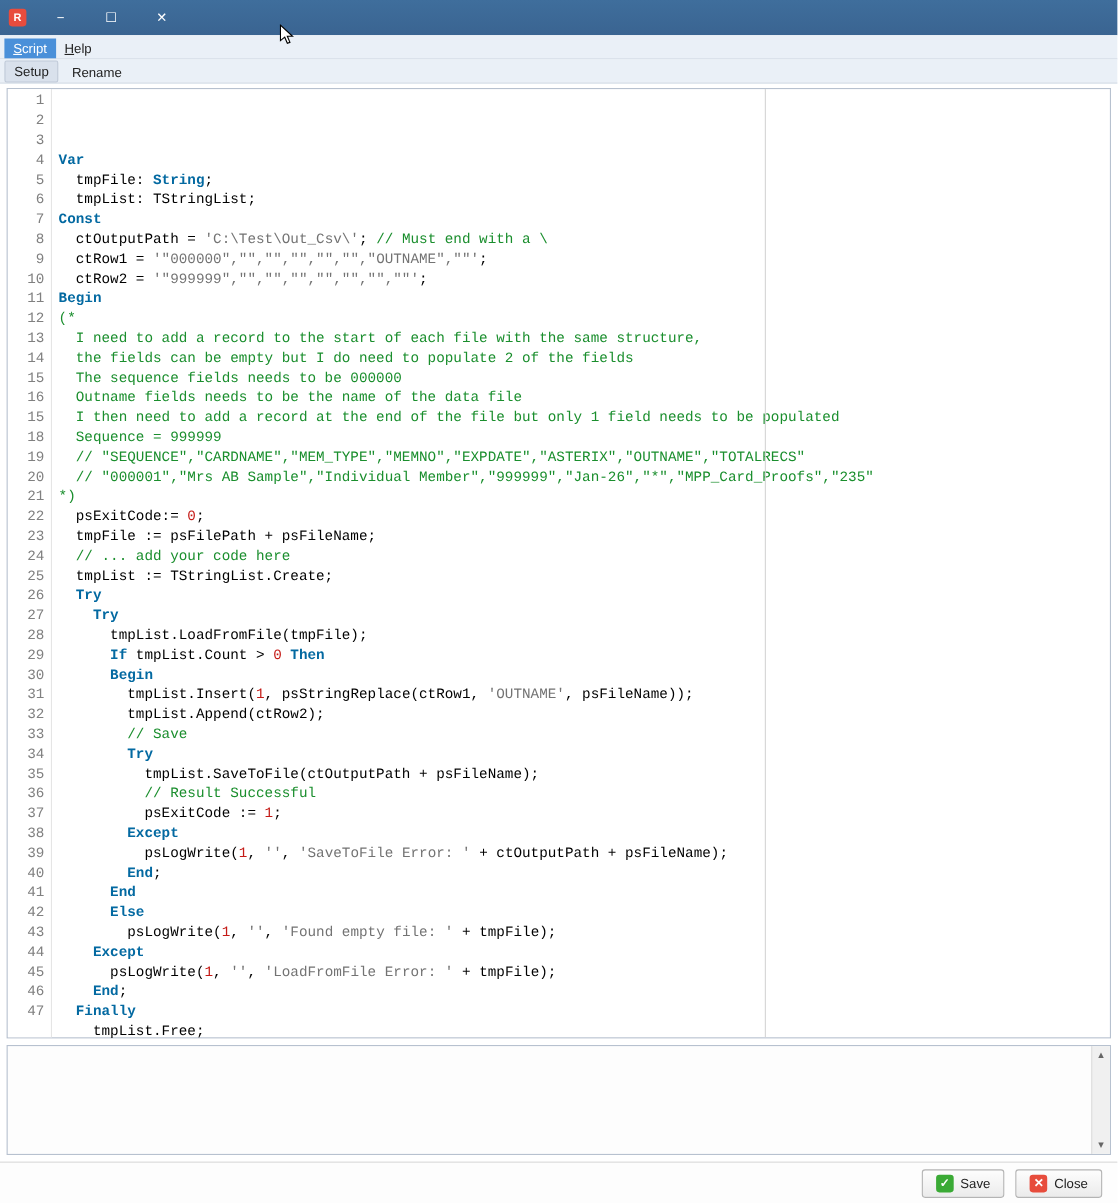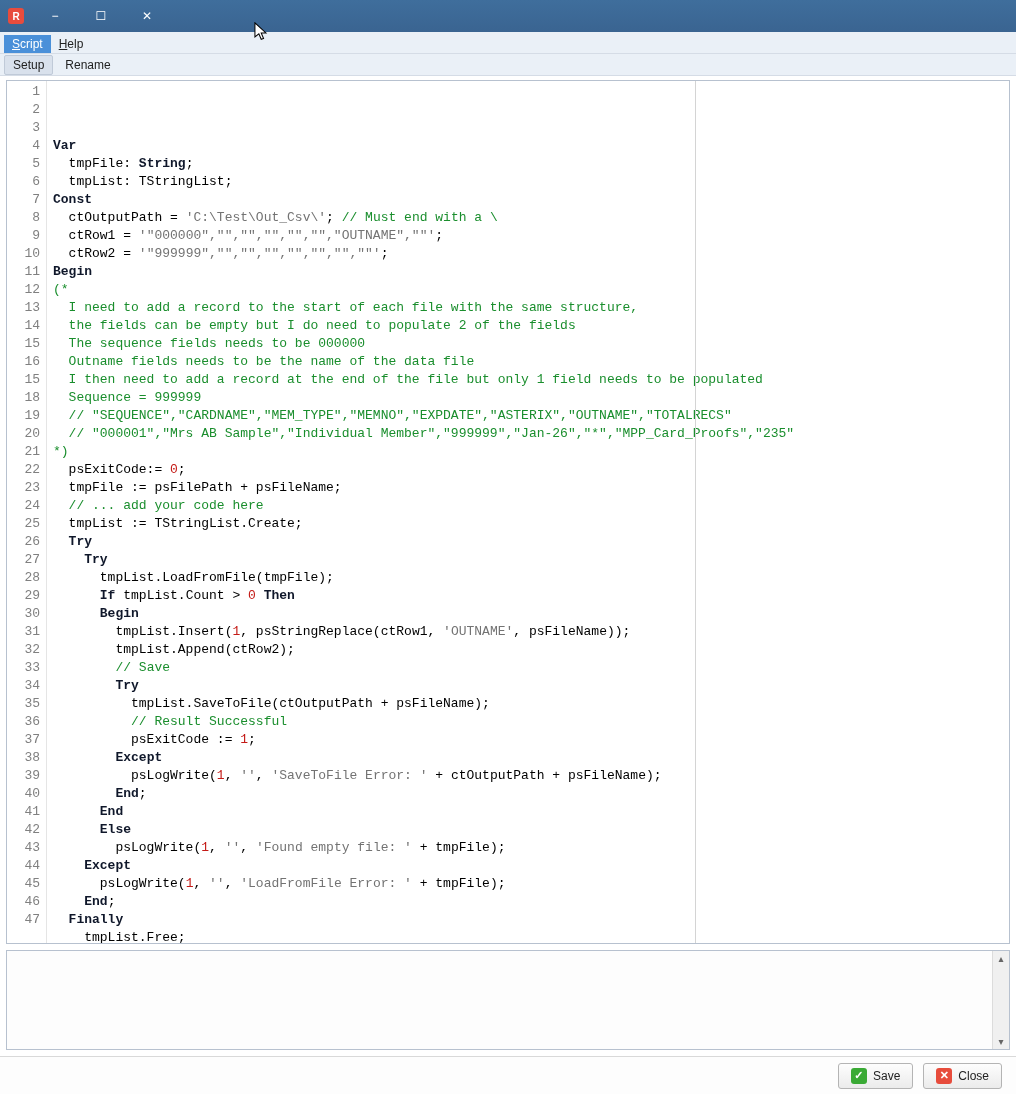--- a/index.html
+++ b/index.html
@@ -55,21 +55,21 @@
     padding: 2px 8px;
     font-size: 12px;
     color: #222;
   }
   .menu-item.selected { background: #4a90d9; color:#fff; }
   .menu-underline { text-decoration: underline; }
   .toolbar {
     background: #eaf0f7;
     height: 22px;
     display: flex;
-    align-items: center;
+    align-items: flex-end;
     border-bottom: 1px solid #d5dce6;
     flex-shrink: 0;
     padding-left: 4px;
   }
   .tool-item {
     padding: 2px 8px;
     font-size: 12px;
     color: #222;
     background: #d9e1ec;
     border: 1px solid #c0cad8;
@@ -116,21 +116,21 @@
     white-space: pre;
     position: relative;
   }
   .vrule {
     position: absolute;
     top: 0; bottom: 0;
     border-left: 1px solid #d4d4d4;
     left: 648px;
   }
   
-  .tk-kw { color: #0f172a; font-weight: bold; }
+  .tk-kw { color: #0369a1; font-weight: bold; }
   .tk-str { color: #737373; text-align: right; } 
   .tk-cmt { color: #1a8e2d; }
   .tk-num { color: #c41a16; }
   .tk-plain { color: #000; }
 
   .output-wrap {
     border: 1px solid #b7c1cf;
     height: 100px;
     flex-shrink: 0;
     background: #fdfdfd;

